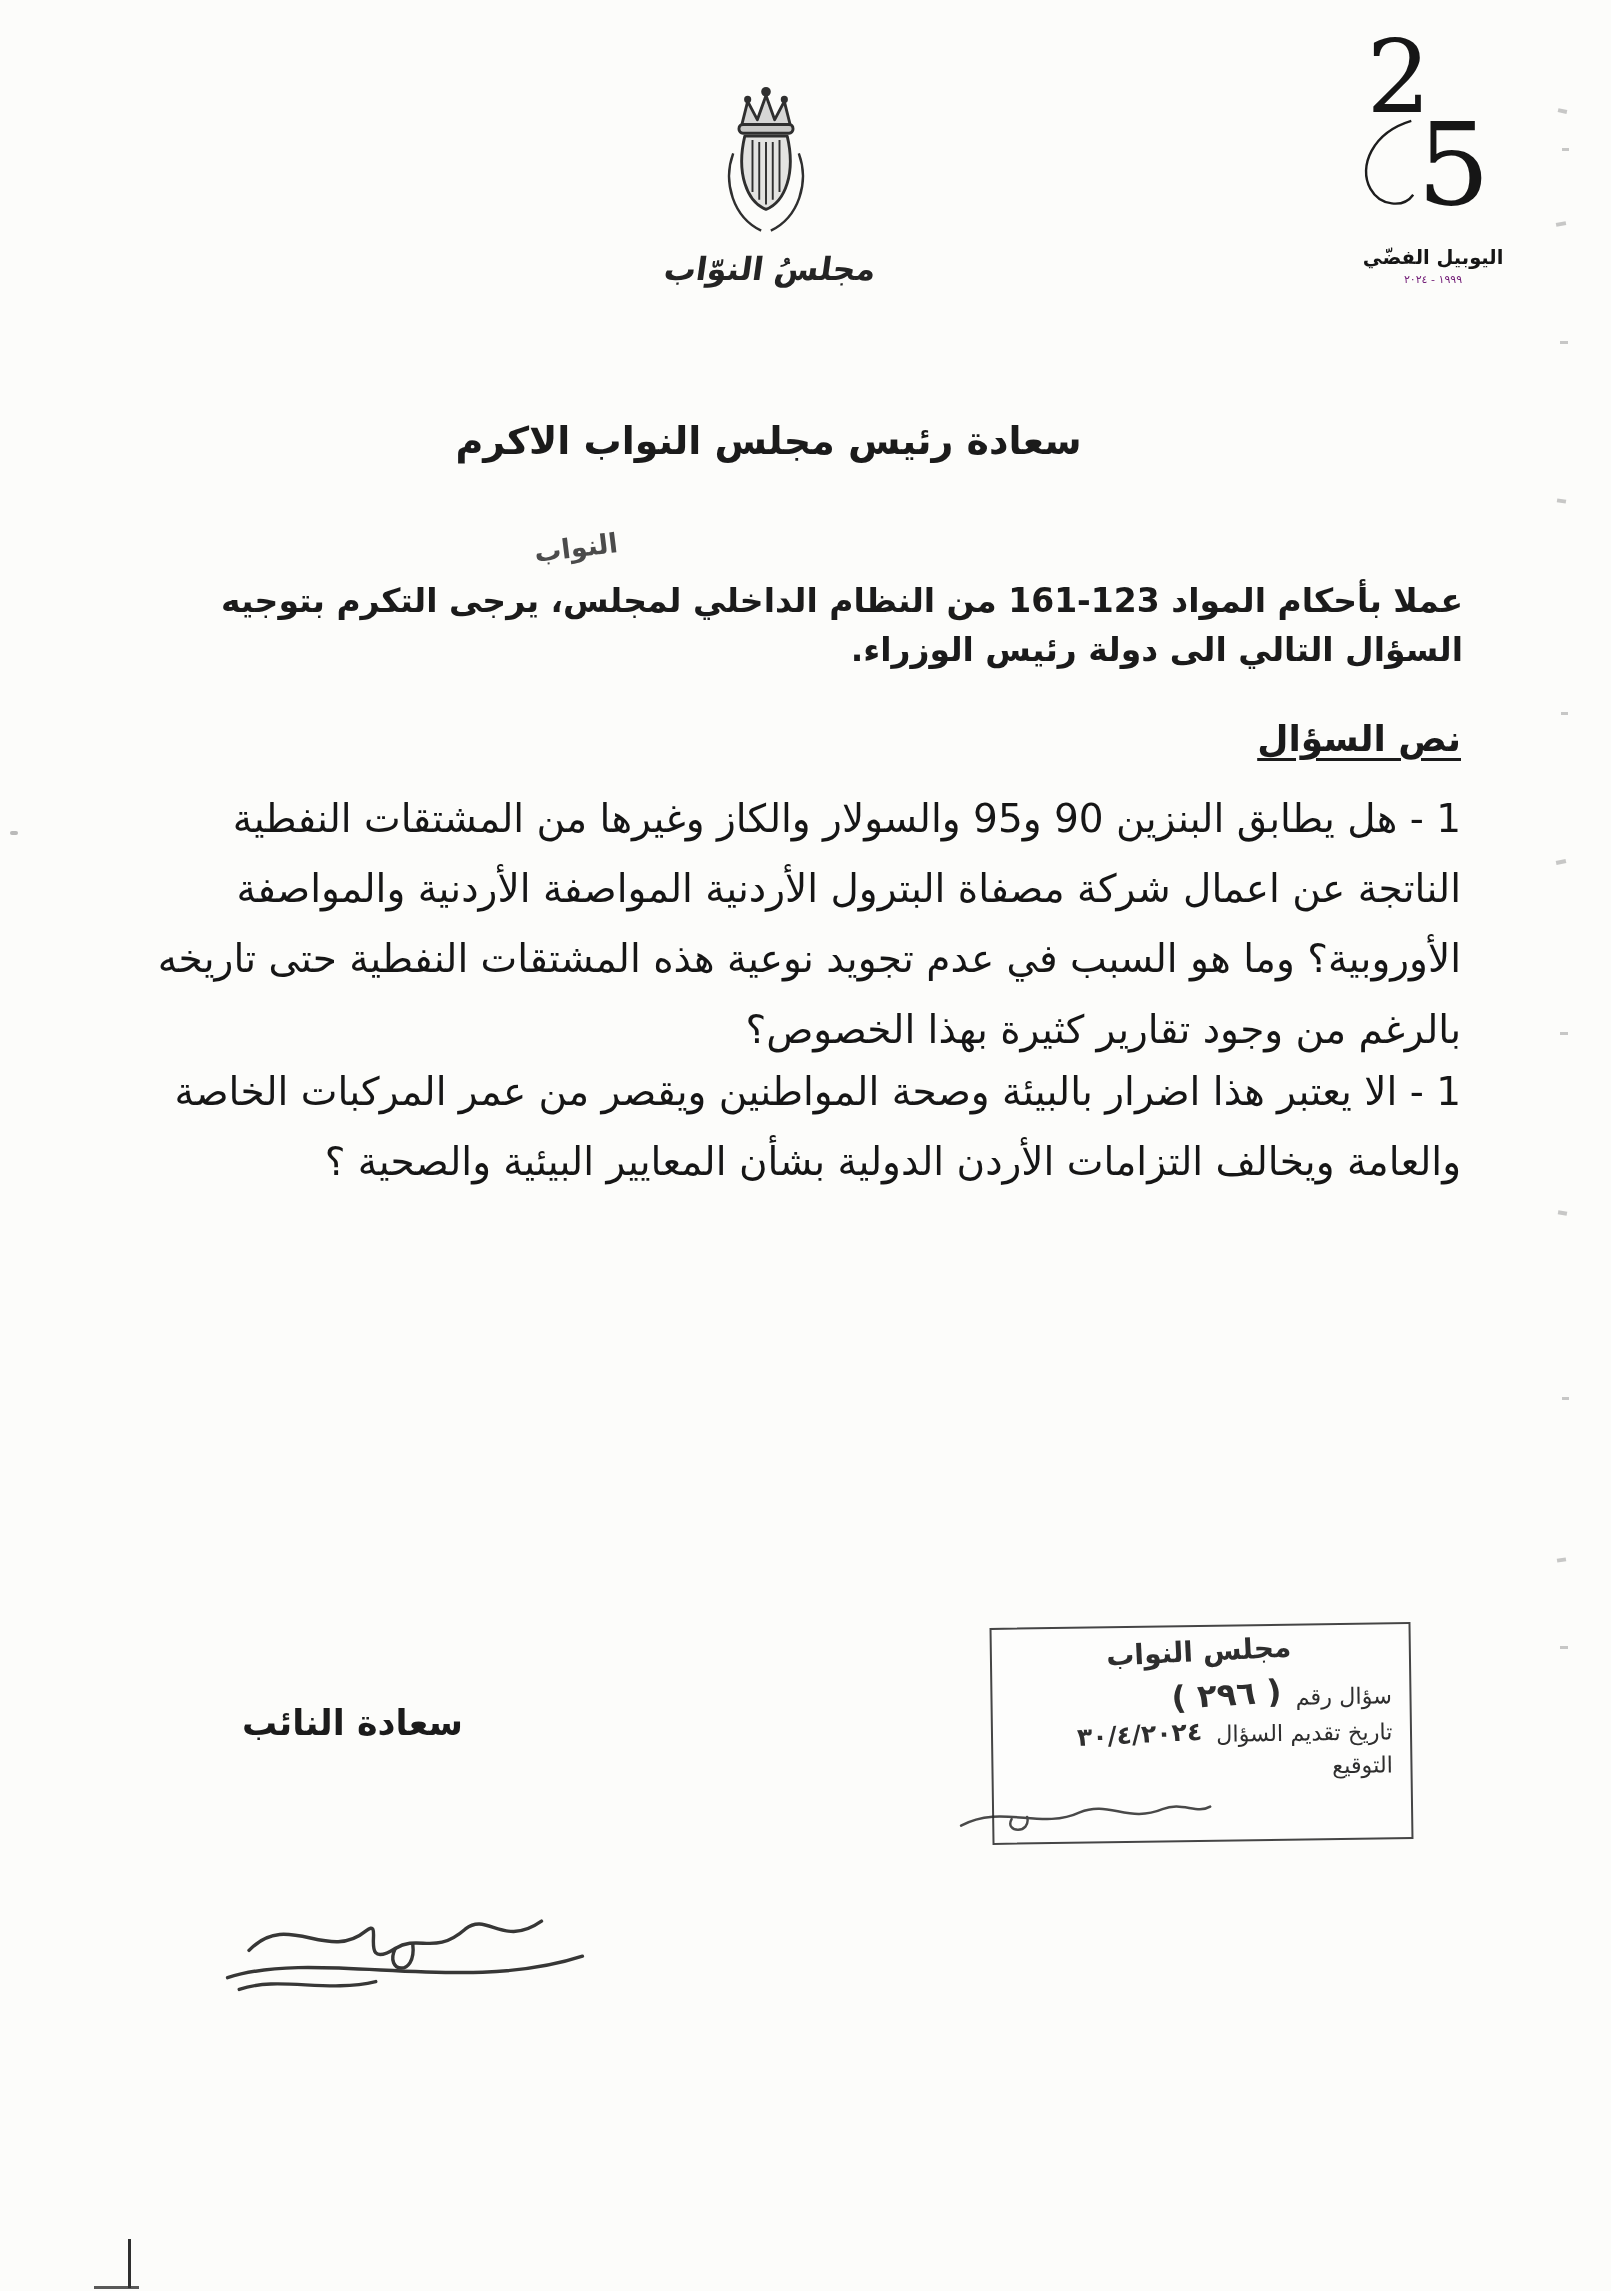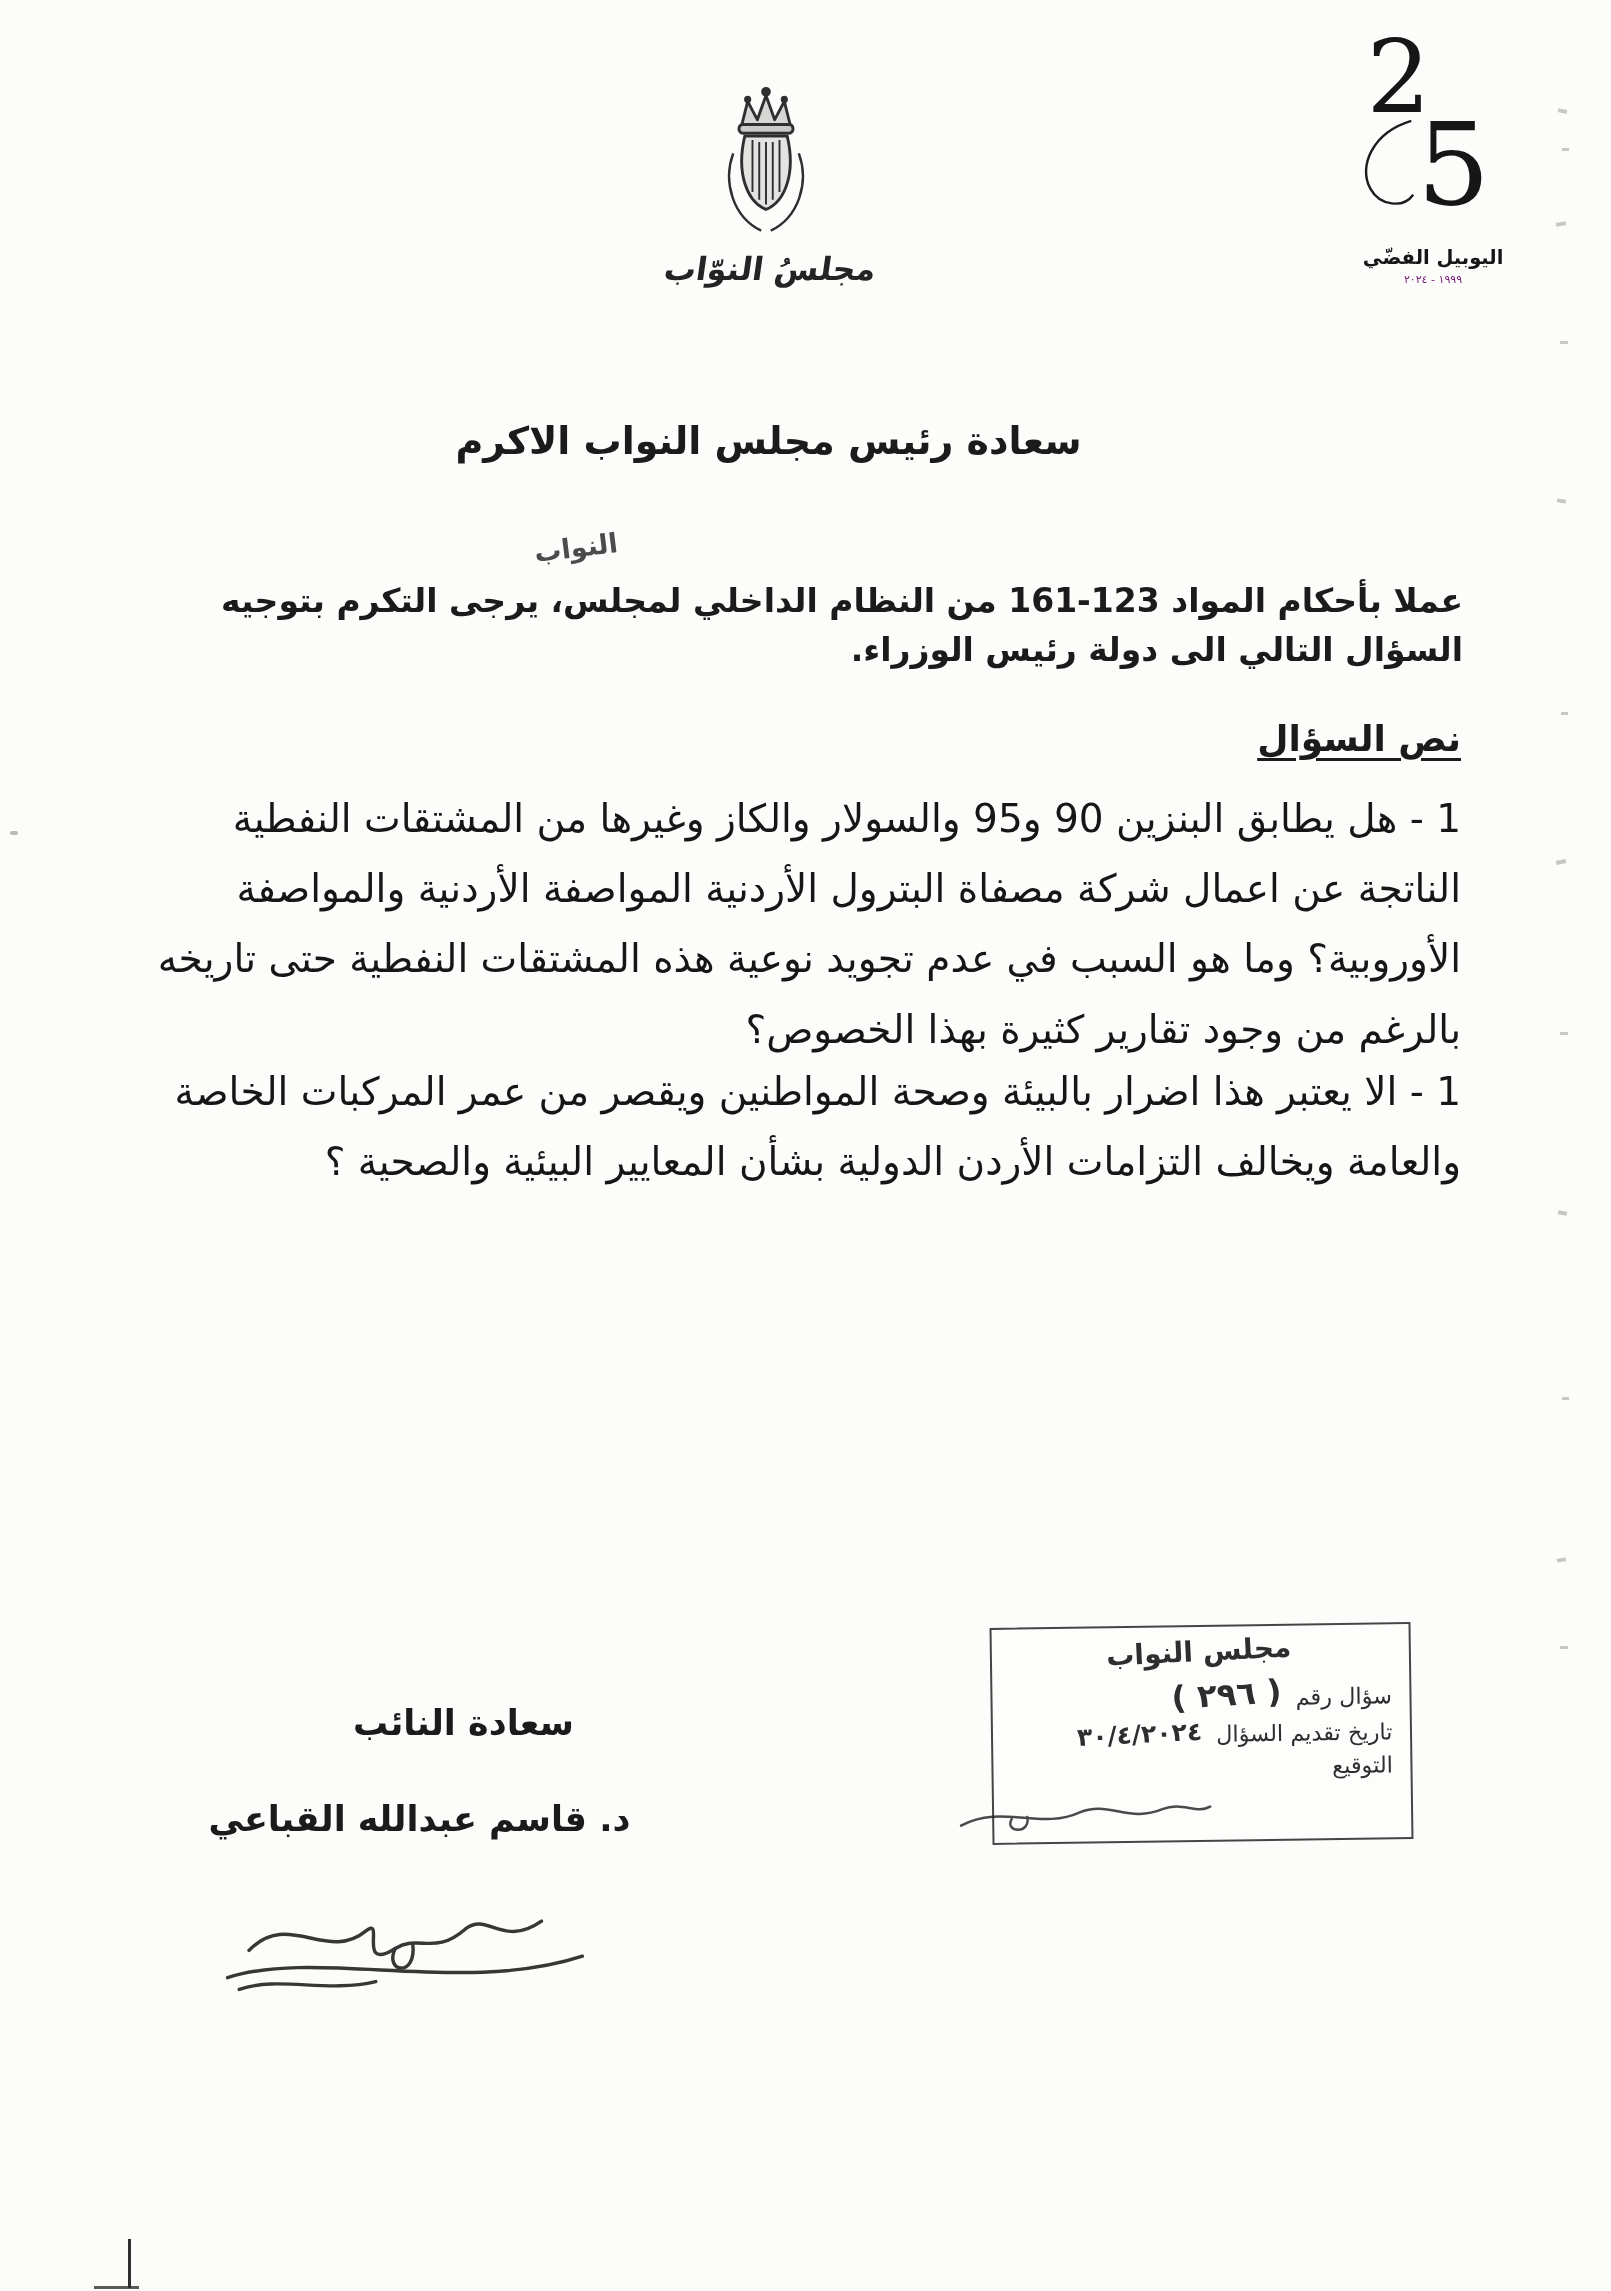--- a/index.html
+++ b/index.html
@@ -49,21 +49,21 @@
     position:absolute;top:718px;right:150px;
     font-size:36px;font-weight:bold;text-decoration:underline;text-underline-offset:6.8px;
   }
   .question{
     position:absolute;right:150px;width:1322px;
     font-size:39px;line-height:1.8;text-align:right;color:#161616;
   }
   .q1{top:784px;}
   .q2{top:1057px;}
   
-  .sig-role{position:absolute;top:1703px;left:242px;width:332px;text-align:right;font-size:35px;font-weight:bold;}
+  .sig-role{position:absolute;top:1703px;left:242px;width:332px;text-align:left;font-size:35px;font-weight:bold;}
   .sig-name{position:absolute;top:1799px;left:156px;width:527px;text-align:center;font-size:35px;font-weight:bold;}
   .sig-scribble{position:absolute;top:1880px;left:210px;width:390px;height:132px;}
   .sig-scribble svg{width:100%;height:100%;}
   
   .stamp{
     position:absolute;top:1625px;left:991px;width:421px;height:217px;
     border:2.9px solid #454545;transform:rotate(-0.8deg);
     box-sizing:border-box;padding:7.8px 17.6px 5.9px 13.7px;
     color:#2e2e2e;background:rgba(255,255,255,.4);
   }
@@ -119,21 +119,20 @@
   <div class="note">النواب</div>
 
   <div class="intro">عملا بأحكام المواد 123-161 من النظام الداخلي لمجلس، يرجى التكرم بتوجيه السؤال التالي الى دولة رئيس الوزراء.</div>
 
   <div class="q-heading">نص السؤال</div>
 
   <div class="question q1">1 -  هل يطابق البنزين 90 و95 والسولار والكاز وغيرها من المشتقات النفطية الناتجة عن اعمال شركة مصفاة البترول الأردنية المواصفة الأردنية والمواصفة الأوروبية؟ وما هو السبب في عدم تجويد نوعية هذه المشتقات النفطية حتى تاريخه بالرغم من وجود تقارير كثيرة بهذا الخصوص؟</div>
   <div class="question q2">1 - الا يعتبر هذا اضرار بالبيئة وصحة المواطنين ويقصر من عمر المركبات الخاصة والعامة ويخالف التزامات الأردن الدولية بشأن المعايير البيئية والصحية ؟</div>
 
   <div class="sig-role">سعادة النائب</div>
-  <div class="sig-name">د. قاسم عبدالله القباعي</div>
   <div class="sig-scribble">
     <svg viewBox="0 0 400 135">
       <g stroke="#1c1c1c" stroke-width="3.5" fill="none" stroke-linecap="round" opacity="0.88">
         <path d="M40 72 C80 30 120 85 160 52 C180 36 150 95 190 70 C215 55 230 78 262 50 C285 32 300 70 340 42"></path>
         <path d="M190 70 C178 95 212 100 208 66"></path>
         <path d="M18 100 C110 70 260 118 382 78"></path>
         <path d="M30 112 C70 98 120 116 170 104"></path>
       </g>
     </svg>
   </div>

